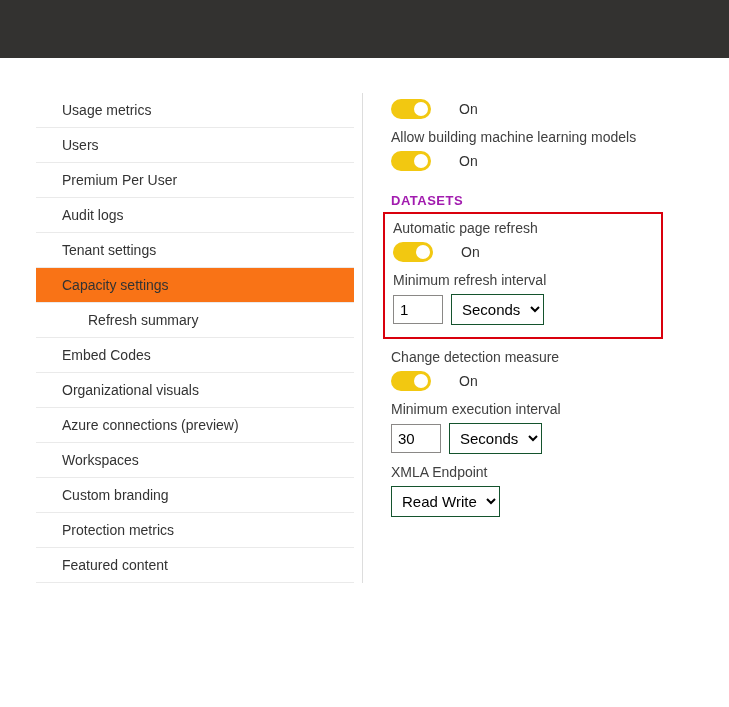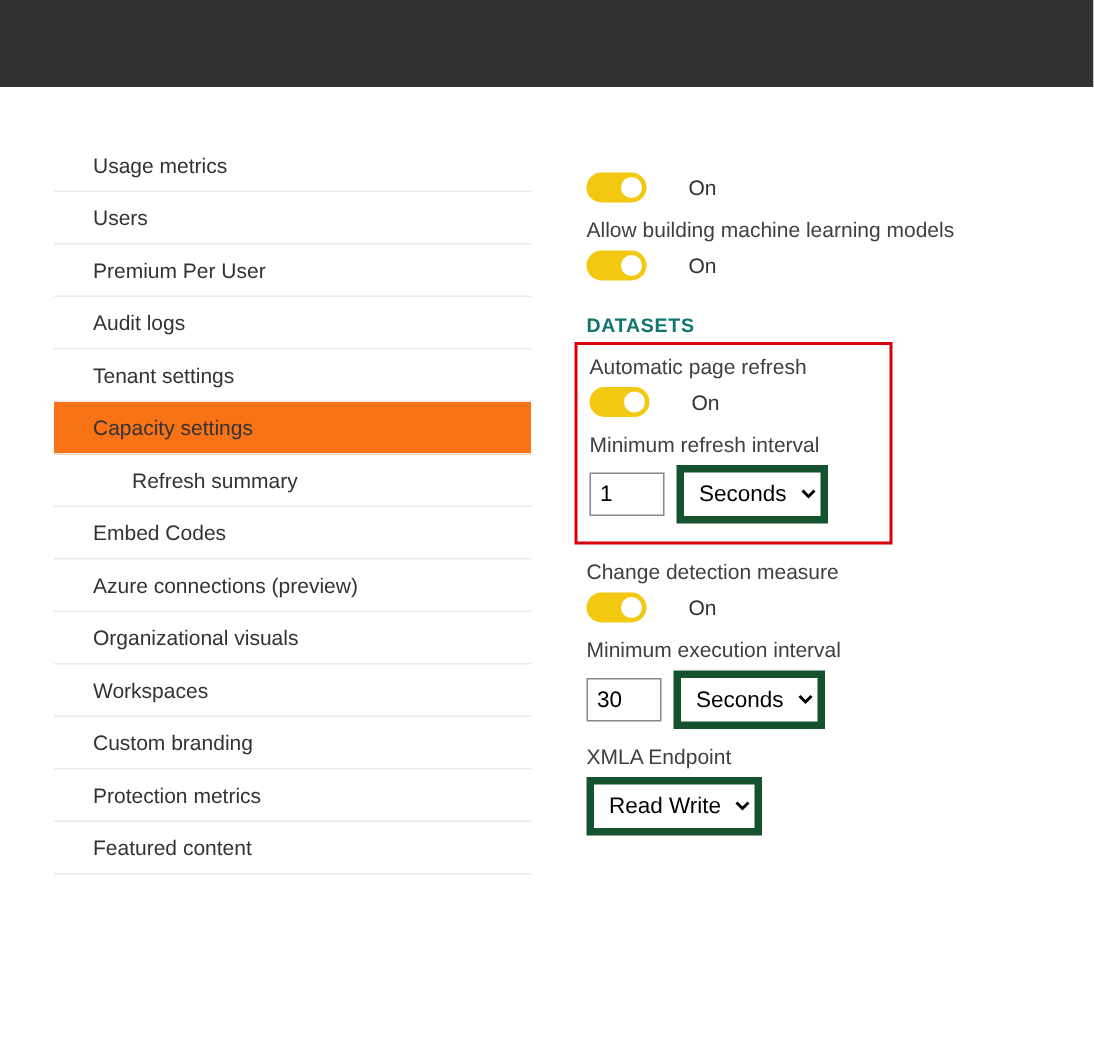--- a/index.html
+++ b/index.html
@@ -19,21 +19,20 @@
     padding: 35px 24px 24px 24px;
   }
   h1 {
     font-weight: 300;
     font-size: 28px;
     margin: 0 0 30px 6px;
     color: #333;
   }
   .layout {
     display: flex;
-    align-items: center;
   }
   .sidebar {
     width: 330px;
     flex-shrink: 0;
     padding-left: 12px;
   }
   .side-item {
     padding: 9px 12px 9px 26px;
     cursor: pointer;
     color: #333;
@@ -83,40 +82,40 @@
   .toggle-label {
     color: #333;
   }
   .field-label {
     margin: 10px 0 6px 0;
     color: #404040;
   }
   .section-header {
     font-weight: 600;
     letter-spacing: 0.5px;
-    color: #0f766e;
+    color: #a21caf;
     margin: 22px 0 4px 0;
     font-size: 13px;
   }
   .highlight-box {
     border: 2px solid #d9000d;
     padding: 4px 8px 12px 8px;
     margin: 0 0 8px -8px;
-    width: 212px;
+    width: 280px;
   }
   .num-input {
     width: 50px;
     padding: 5px 6px;
     border: 1px solid #8a8886;
     font-size: 15px;
     font-family: inherit;
   }
   .select {
     padding: 5px 6px;
-    border: 5px solid #14532d;
+    border: 1px solid #14532d;
     font-size: 15px;
     font-family: inherit;
     background: #fff;
   }
   .input-row {
     display: flex;
     gap: 8px;
     align-items: center;
     margin: 6px 0 10px 0;
   }
@@ -131,22 +130,22 @@
   <div class="layout">
     <div class="sidebar" id="sidebar">
         <div class="side-item">Usage metrics</div>
         <div class="side-item">Users</div>
         <div class="side-item">Premium Per User</div>
         <div class="side-item">Audit logs</div>
         <div class="side-item">Tenant settings</div>
         <div class="side-item active">Capacity settings</div>
         <div class="side-item side-sub">Refresh summary</div>
         <div class="side-item">Embed Codes</div>
+        <div class="side-item">Organizational visuals</div>
         <div class="side-item">Azure connections (preview)</div>
-        <div class="side-item">Organizational visuals</div>
         <div class="side-item">Workspaces</div>
         <div class="side-item">Custom branding</div>
         <div class="side-item">Protection metrics</div>
         <div class="side-item">Featured content</div>
       </div>
 
     <div class="divider-col"></div>
 
     <div class="main">
 

